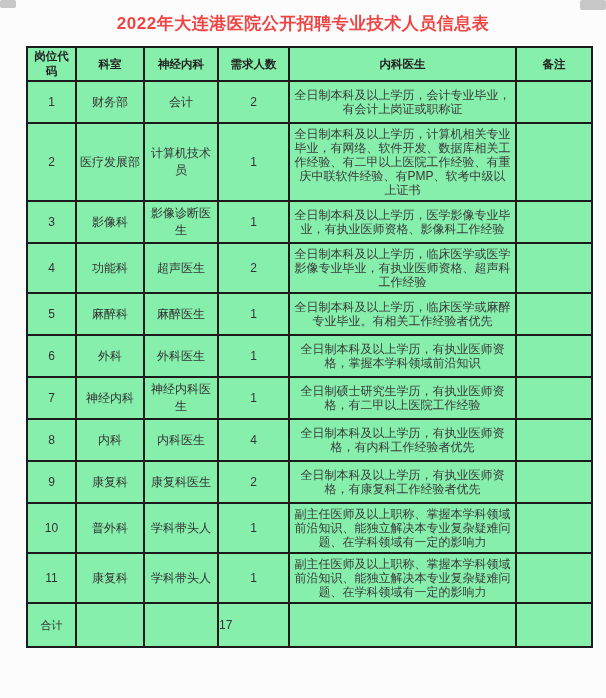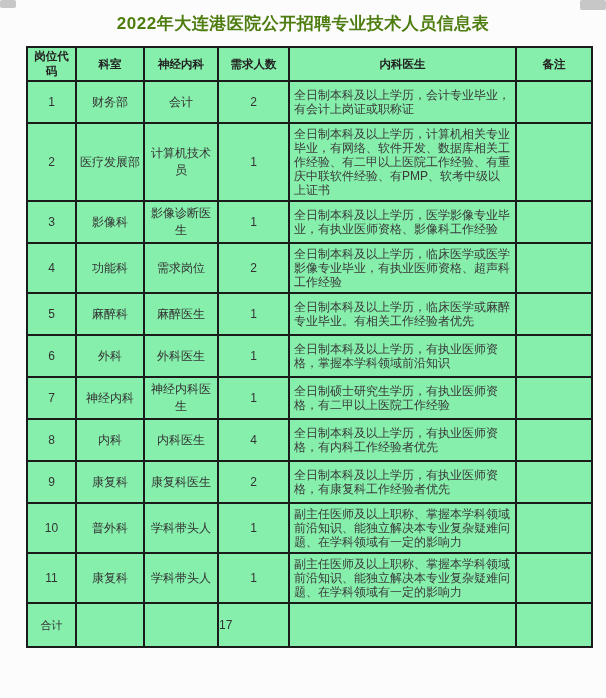--- a/index.html
+++ b/index.html
@@ -18,21 +18,21 @@
   .scan-mark.tr { right: 0; top: 0; width: 26px; height: 10px; }
   .doc-title {
     position: absolute;
     top: 12px;
     left: 0;
     width: 100%;
     text-align: center;
     font-size: 17px;
     font-weight: 700;
     letter-spacing: 0.5px;
-    color: #4d7c0f;
+    color: #ef4444;
   }
   table.info-table {
     position: absolute;
     left: 26px;
     top: 46px;
     width: 565px;
     border-collapse: collapse;
     table-layout: fixed;
     background: #86efac;
   }
@@ -49,21 +49,21 @@
     text-align: center;
     padding: 0 1px;
   }
   .info-table td { font-size: 12px; }
   td.c-code, td.c-dept, td.c-pos, td.c-count, td.c-note {
     text-align: center;
     padding: 0 1px;
     height: 42px;
   }
   td.c-req {
-    text-align: left;
+    text-align: center;
     padding: 3px 4px;
     border-radius: 14px;
   }
   .req { line-height: 14px; font-size: 12px; color: #3a3a3a; }
   .req.clamp { max-height: 71px; overflow: hidden; }
   tr.total-row td { height: 44px; }
   td.t-label { text-align: center; font-size: 11px; }
   td.t-count { text-align: left; font-size: 12px; }
 </style>
 </head>
@@ -124,21 +124,21 @@
     <td class="c-count"><span>1</span></td>
     <td class="c-req">
             <div class="req">全日制本科及以上学历，医学影像专业毕业，有执业医师资格、影像科工作经验</div>
           </td>
     <td class="c-note"><span></span></td>
   </tr>
 
   <tr class="body-row">
     <td class="c-code"><span>4</span></td>
     <td class="c-dept"><span>功能科</span></td>
-    <td class="c-pos"><span>需求岗位</span></td>
+    <td class="c-pos"><span>超声医生</span></td>
     <td class="c-count"><span>2</span></td>
     <td class="c-req">
             <div class="req">全日制本科及以上学历，临床医学或医学影像专业毕业，有执业医师资格、超声科工作经验</div>
           </td>
     <td class="c-note"><span></span></td>
   </tr>
 
   <tr class="body-row">
     <td class="c-code"><span>5</span></td>
     <td class="c-dept"><span>麻醉科</span></td>

